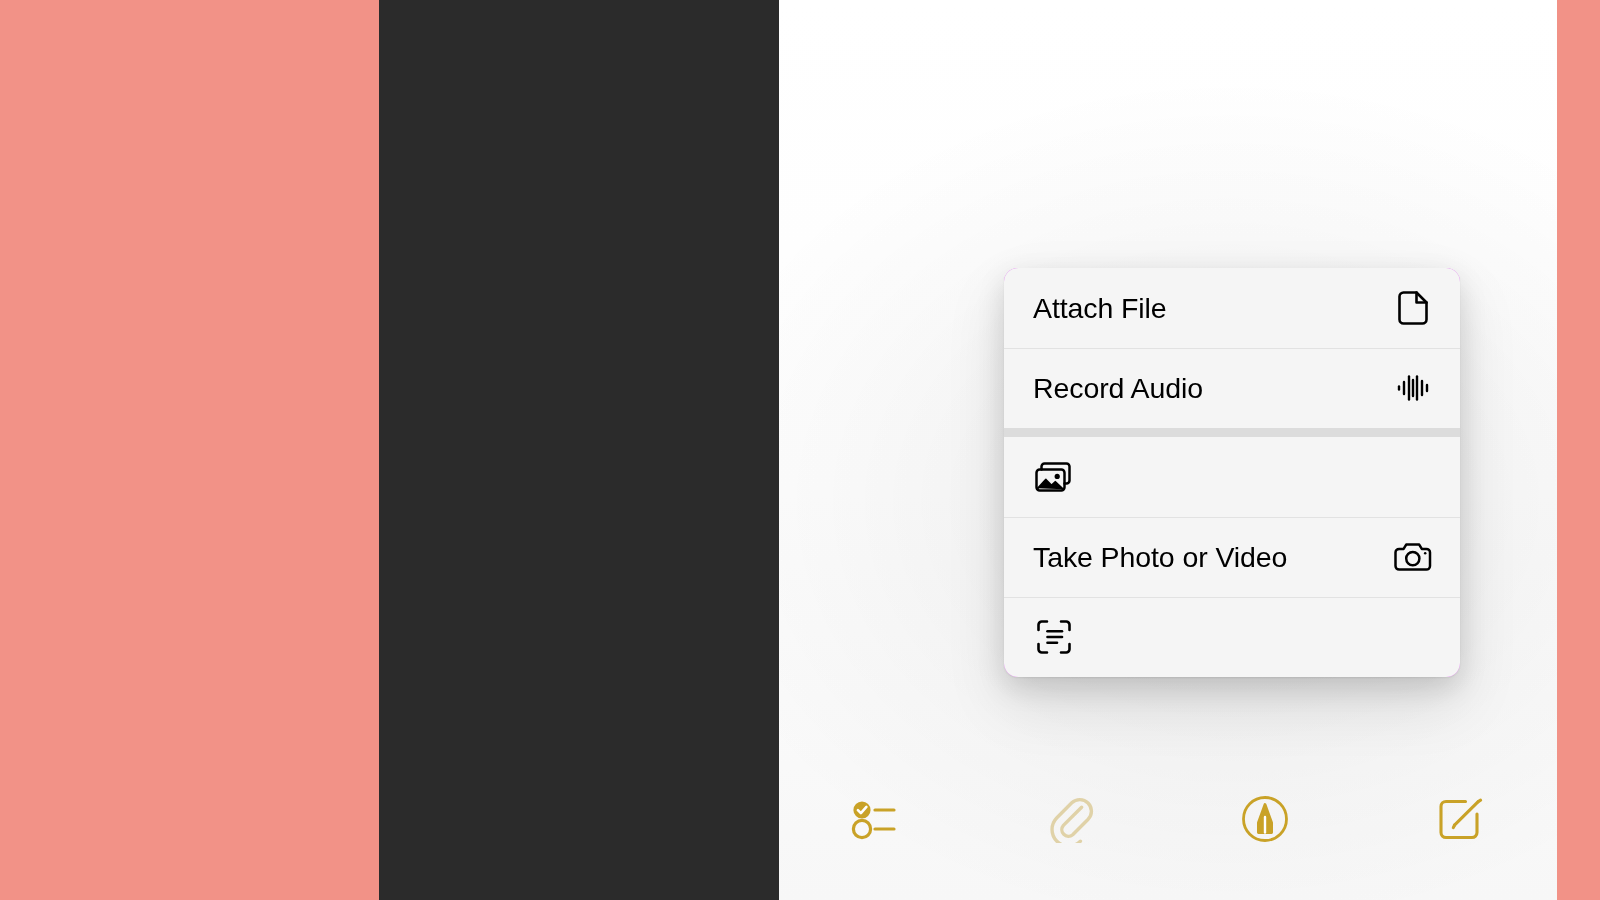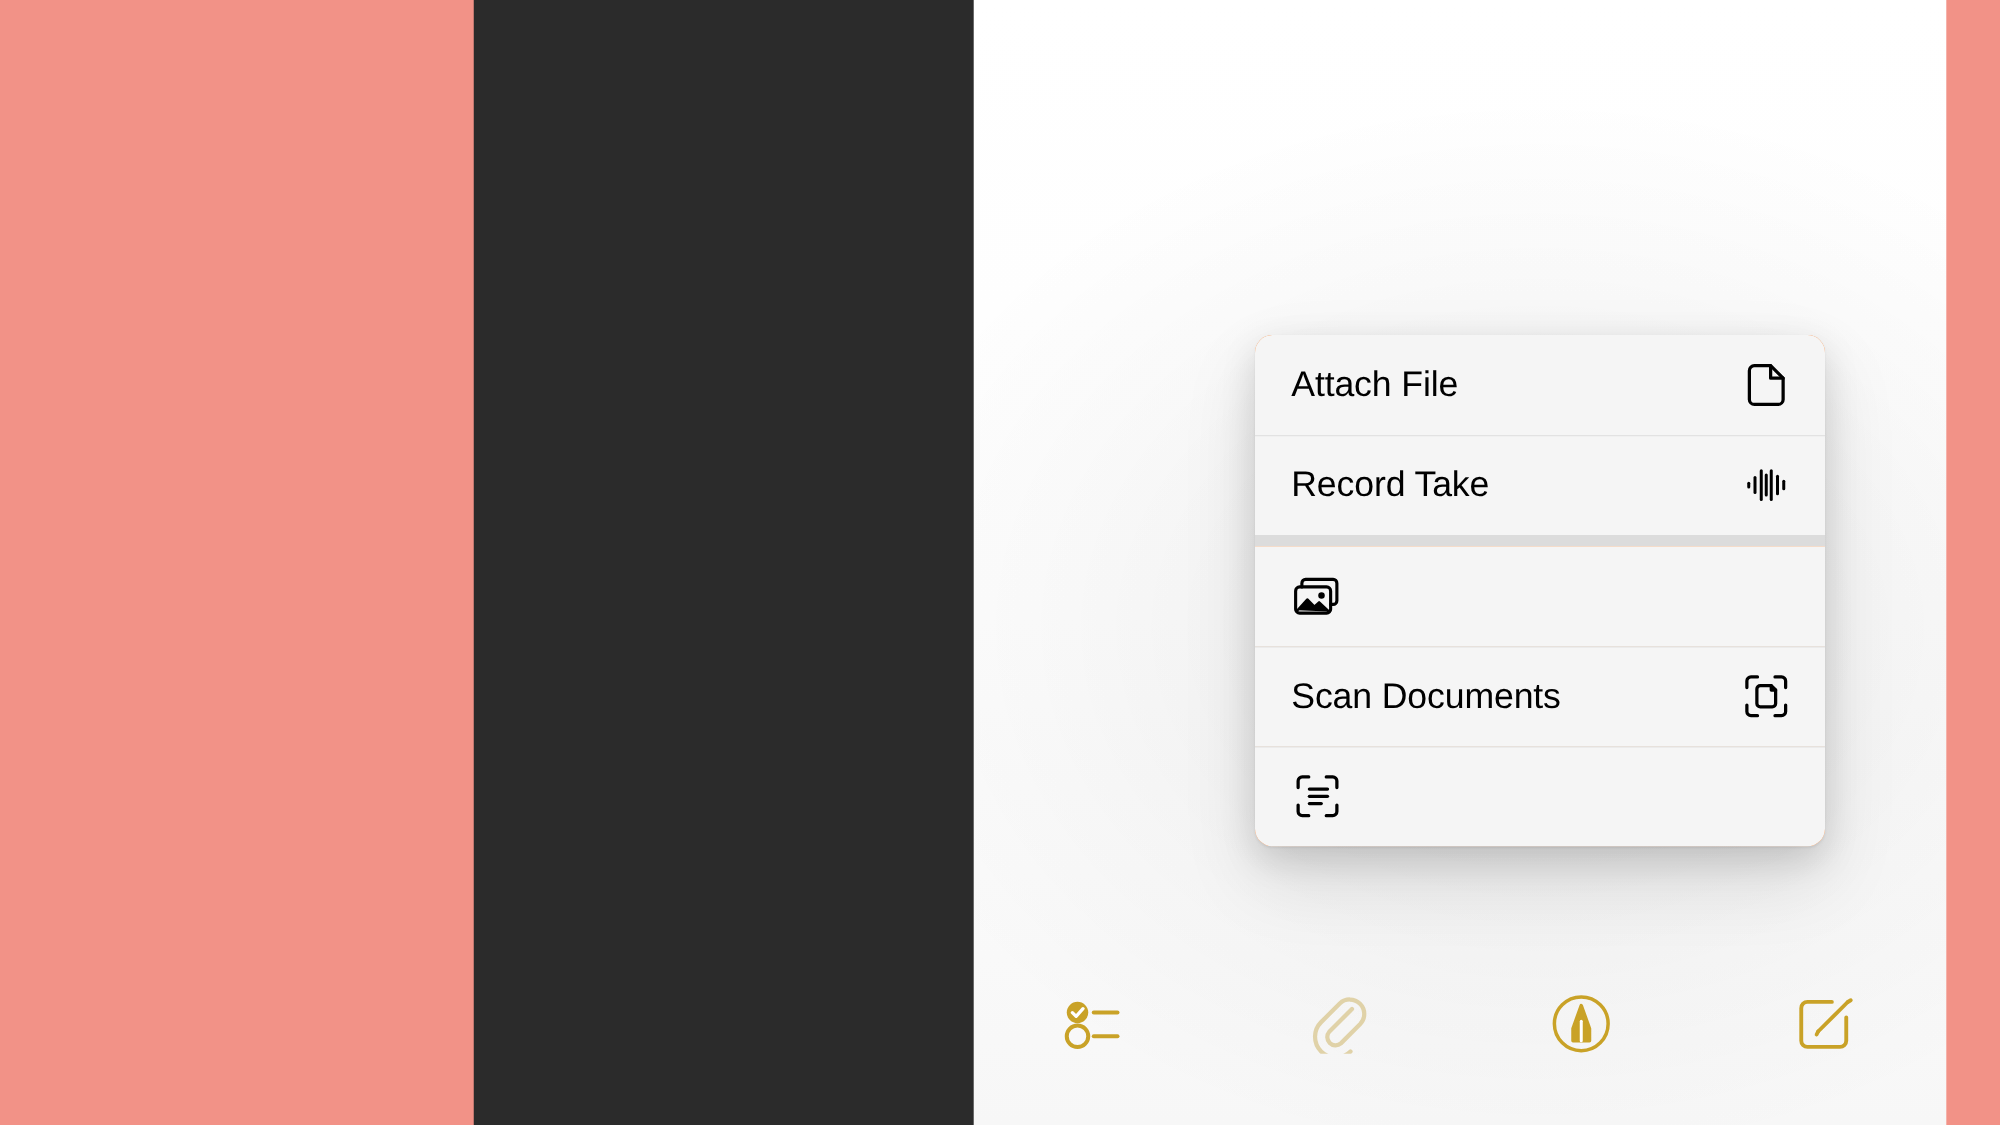--- a/index.html
+++ b/index.html
@@ -58,21 +58,21 @@
     width: 456px;
     border-radius: 14px;
     background: #f5f5f5;
     overflow: hidden;
     box-shadow:
       0 1px 2px rgba(0,0,0,0.07),
       0 10px 28px rgba(0,0,0,0.13),
       0 26px 62px rgba(0,0,0,0.11);
   }
 
-  .menu-group { background: #f97316; }
+  .menu-group { background: #d946ef; }
 
   .group-gap {
     height: 9px;
     background: #dcdcdc;
   }
 
   .menu-row {
     position: relative;
     height: 80px;
     display: flex;
@@ -155,21 +155,21 @@
           <span class="menu-label">Attach File</span>
           <span class="menu-icon">
             <svg width="32" height="36" viewBox="0 0 32 36" fill="none" stroke="currentColor" stroke-width="2.6" stroke-linecap="round" stroke-linejoin="round">
               <path d="M19.5 2.5 H6.5 A4 4 0 0 0 2.5 6.5 V29.5 A4 4 0 0 0 6.5 33.5 H25.5 A4 4 0 0 0 29.5 29.5 V12.5 Z"></path>
               <path d="M19.5 2.5 V12.5 H29.5"></path>
             </svg>
           </span>
         </div>
 
         <div class="menu-row">
-          <span class="menu-label">Record Take</span>
+          <span class="menu-label">Record Audio</span>
           <span class="menu-icon">
             <svg width="34" height="34" viewBox="0 0 34 34" fill="none" stroke="currentColor" stroke-width="2.4" stroke-linecap="round">
               <path d="M3 15.5 V18.5"></path>
               <path d="M8 11 V23"></path>
               <path d="M13 5.5 V28.5"></path>
               <path d="M17 9 V25"></path>
               <path d="M21 5.5 V28.5"></path>
               <path d="M26 10 V24"></path>
               <path d="M31 14 V20"></path>
             </svg>
@@ -186,34 +186,31 @@
           <span class="menu-icon">
             <svg width="40" height="32" viewBox="0 0 40 32" fill="none" stroke="currentColor" stroke-width="2.5" stroke-linecap="round" stroke-linejoin="round">
               <path d="M7.5 8.5 V5.5 A3 3 0 0 1 10.5 2.5 H32.5 A3 3 0 0 1 35.5 5.5 V19.5 A3 3 0 0 1 32.5 22.5 H30.5"></path>
               <rect x="2.5" y="8.5" width="28" height="21" rx="3.2"></rect>
               <circle cx="23.2" cy="15.4" r="2.6" fill="currentColor" stroke="none"></circle>
               <path d="M4 27.2 L11.8 18.6 L17.5 24.4 L21.3 20.9 L29 28.2" fill="currentColor" stroke="currentColor" stroke-width="2"></path>
             </svg>
           </span>
         </div>
 
-
-        <div class="menu-row">
-          <span class="menu-label">Scan Documents</span>
-          <span class="menu-icon">
-            <svg width="36" height="36" viewBox="0 0 36 36" fill="none" stroke="currentColor" stroke-width="2.6" stroke-linecap="round" stroke-linejoin="round">
-              <path d="M2.5 11 V5.8 A3.3 3.3 0 0 1 5.8 2.5 H11"></path>
-              <path d="M25 2.5 H30.2 A3.3 3.3 0 0 1 33.5 5.8 V11"></path>
-              <path d="M33.5 25 V30.2 A3.3 3.3 0 0 1 30.2 33.5 H25"></path>
-              <path d="M11 33.5 H5.8 A3.3 3.3 0 0 1 2.5 30.2 V25"></path>
-              <path d="M22 9.5 H13.2 A2.7 2.7 0 0 0 10.5 12.2 V23.8 A2.7 2.7 0 0 0 13.2 26.5 H22.8 A2.7 2.7 0 0 0 25.5 23.8 V13 Z"></path>
-              <path d="M22 9.5 V13 H25.5"></path>
-            </svg>
-          </span>
-        </div>
+        <div class="menu-row">
+          <span class="menu-label">Take Photo or Video</span>
+          <span class="menu-icon">
+            <svg width="40" height="32" viewBox="0 0 40 32" fill="none" stroke="currentColor" stroke-width="2.5" stroke-linecap="round" stroke-linejoin="round">
+              <path d="M2.5 11.5 A3.6 3.6 0 0 1 6.1 7.9 H10.6 L13.2 3.6 H26.2 L28.8 7.9 H33.4 A3.6 3.6 0 0 1 37 11.5 V25 A3.6 3.6 0 0 1 33.4 28.6 H6.1 A3.6 3.6 0 0 1 2.5 25 Z"></path>
+              <circle cx="19.8" cy="17.6" r="6.6"></circle>
+              <circle cx="32.2" cy="12.3" r="1.25" fill="currentColor" stroke="none"></circle>
+            </svg>
+          </span>
+        </div>
+
 
         <div class="menu-row">
           <span class="menu-icon">
             <svg width="36" height="36" viewBox="0 0 36 36" fill="none" stroke="currentColor" stroke-width="2.6" stroke-linecap="round" stroke-linejoin="round">
               <path d="M2.5 11 V5.8 A3.3 3.3 0 0 1 5.8 2.5 H11"></path>
               <path d="M25 2.5 H30.2 A3.3 3.3 0 0 1 33.5 5.8 V11"></path>
               <path d="M33.5 25 V30.2 A3.3 3.3 0 0 1 30.2 33.5 H25"></path>
               <path d="M11 33.5 H5.8 A3.3 3.3 0 0 1 2.5 30.2 V25"></path>
               <path d="M11.5 12.2 H26"></path>
               <path d="M11.5 18 H26"></path>

